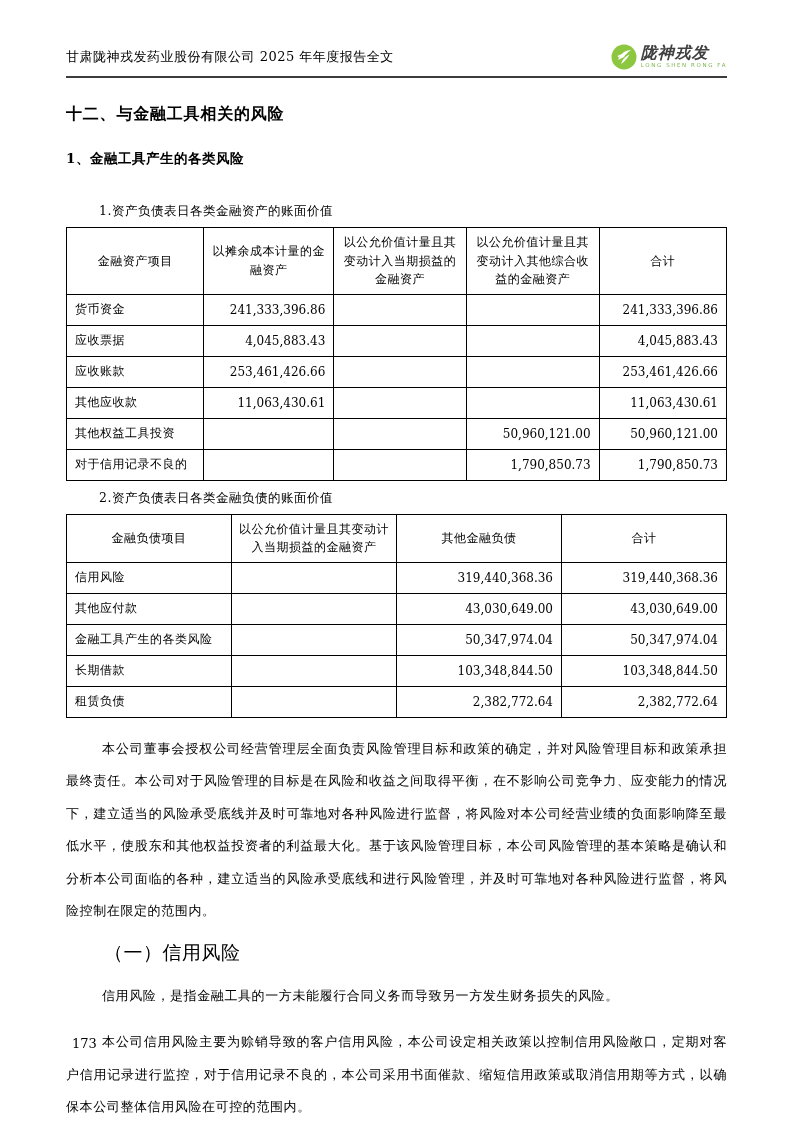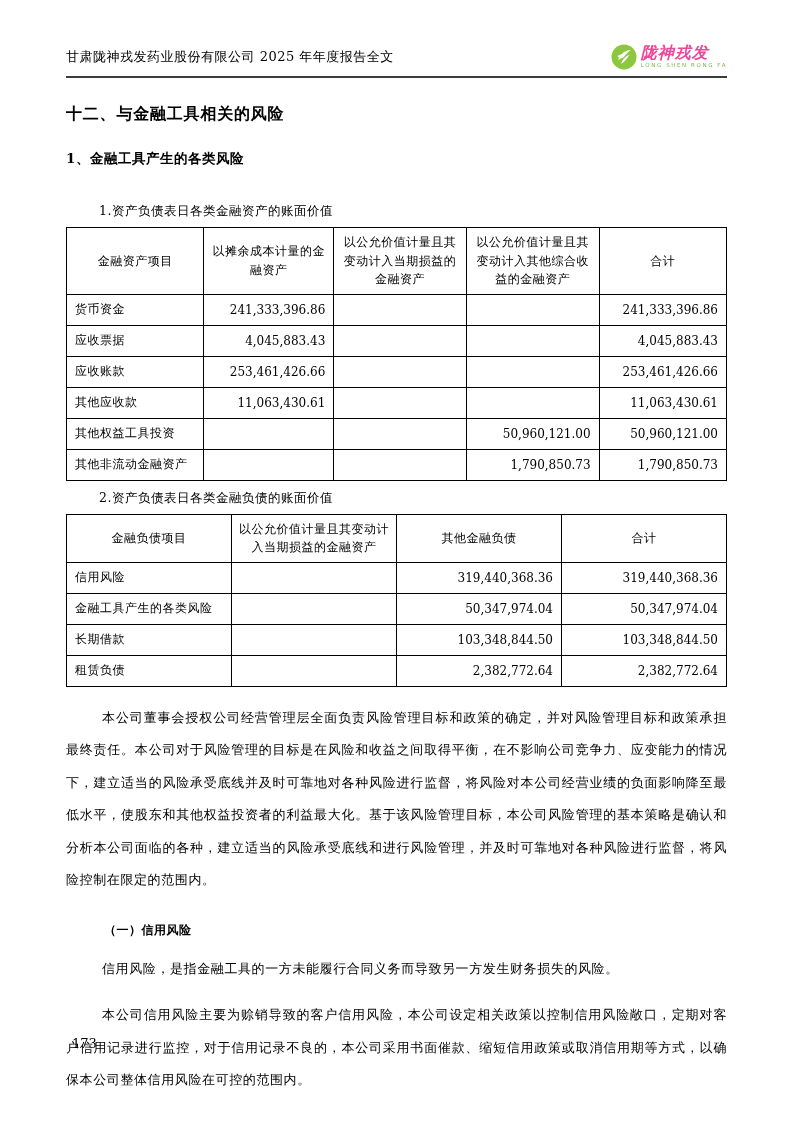--- a/index.html
+++ b/index.html
@@ -24,21 +24,21 @@
     padding-top: 44px;
     padding-bottom: 6px;
     border-bottom: 2px solid #3c3c3c;
   }
   .hdr-title { font-size: 13px; letter-spacing: 0.5px; padding-bottom: 4px; }
   .logo { display: flex; align-items: center; gap: 4px; }
   .logo-mark { width: 26px; height: 26px; flex: 0 0 auto; }
   .logo-texts { display: flex; flex-direction: column; line-height: 1; }
   .logo-cn {
     font-size: 16px; font-weight: bold; font-style: italic;
-    color: #ec4899; letter-spacing: 1px;
+    color: #404040; letter-spacing: 1px;
     font-family: "DejaVu Sans", "Liberation Sans", sans-serif;
   }
   .logo-en {
     font-size: 5.5px; color: #7ab648; letter-spacing: 1.6px;
     margin-top: 2px;
     font-family: "DejaVu Sans", "Liberation Sans", sans-serif;
   }
   
   .h1 { margin-top: 26px; font-size: 16px; font-weight: bold; letter-spacing: 0.8px; }
   .h2 { margin-top: 25px; font-size: 13.5px; font-weight: bold; letter-spacing: 0.5px; }
@@ -67,21 +67,21 @@
   .t2 col { width: 25%; }
   .t1 th { height: 50px; }
   .t2 th { height: 41px; }
   
   .para {
     margin-top: 15px;
     font-size: 13px; line-height: 32.5px;
     text-align: justify; letter-spacing: 0.6px;
     text-indent: 36px;
   }
-  .h3 { margin-top: 25px; font-size: 12px; font-weight: bold; padding-left: 38px; letter-spacing: 0.5px; }
+  .h3 { margin-top: 12px; font-size: 19px; font-weight: normal; padding-left: 38px; letter-spacing: 0.5px; }
   .para-single { margin-top: 14px; }
   .page-num {
     position: absolute;
     left: 72px; top: 1036px;
     font-size: 13px;
   }
 </style>
 </head>
 <body>
 
@@ -155,21 +155,21 @@
         <td class="num">11,063,430.61</td>
       </tr>
       <tr>
         <td class="item">其他权益工具投资</td>
         <td class="num"></td>
         <td class="num"></td>
         <td class="num">50,960,121.00</td>
         <td class="num">50,960,121.00</td>
       </tr>
       <tr>
-        <td class="item">其他非流动金融资产</td>
+        <td class="item">对于信用记录不良的</td>
         <td class="num"></td>
         <td class="num"></td>
         <td class="num">1,790,850.73</td>
         <td class="num">1,790,850.73</td>
       </tr>
     </tbody>
   </table>
 
   <div class="caption caption2">2.资产负债表日各类金融负债的账面价值</div>
 
@@ -189,20 +189,26 @@
       </tr>
     </thead>
     <tbody>
       <tr>
         <td class="item">信用风险</td>
         <td class="num"></td>
         <td class="num">319,440,368.36</td>
         <td class="num">319,440,368.36</td>
       </tr>
       <tr>
+        <td class="item">其他应付款</td>
+        <td class="num"></td>
+        <td class="num">43,030,649.00</td>
+        <td class="num">43,030,649.00</td>
+      </tr>
+      <tr>
         <td class="item">金融工具产生的各类风险</td>
         <td class="num"></td>
         <td class="num">50,347,974.04</td>
         <td class="num">50,347,974.04</td>
       </tr>
       <tr>
         <td class="item">长期借款</td>
         <td class="num"></td>
         <td class="num">103,348,844.50</td>
         <td class="num">103,348,844.50</td>

